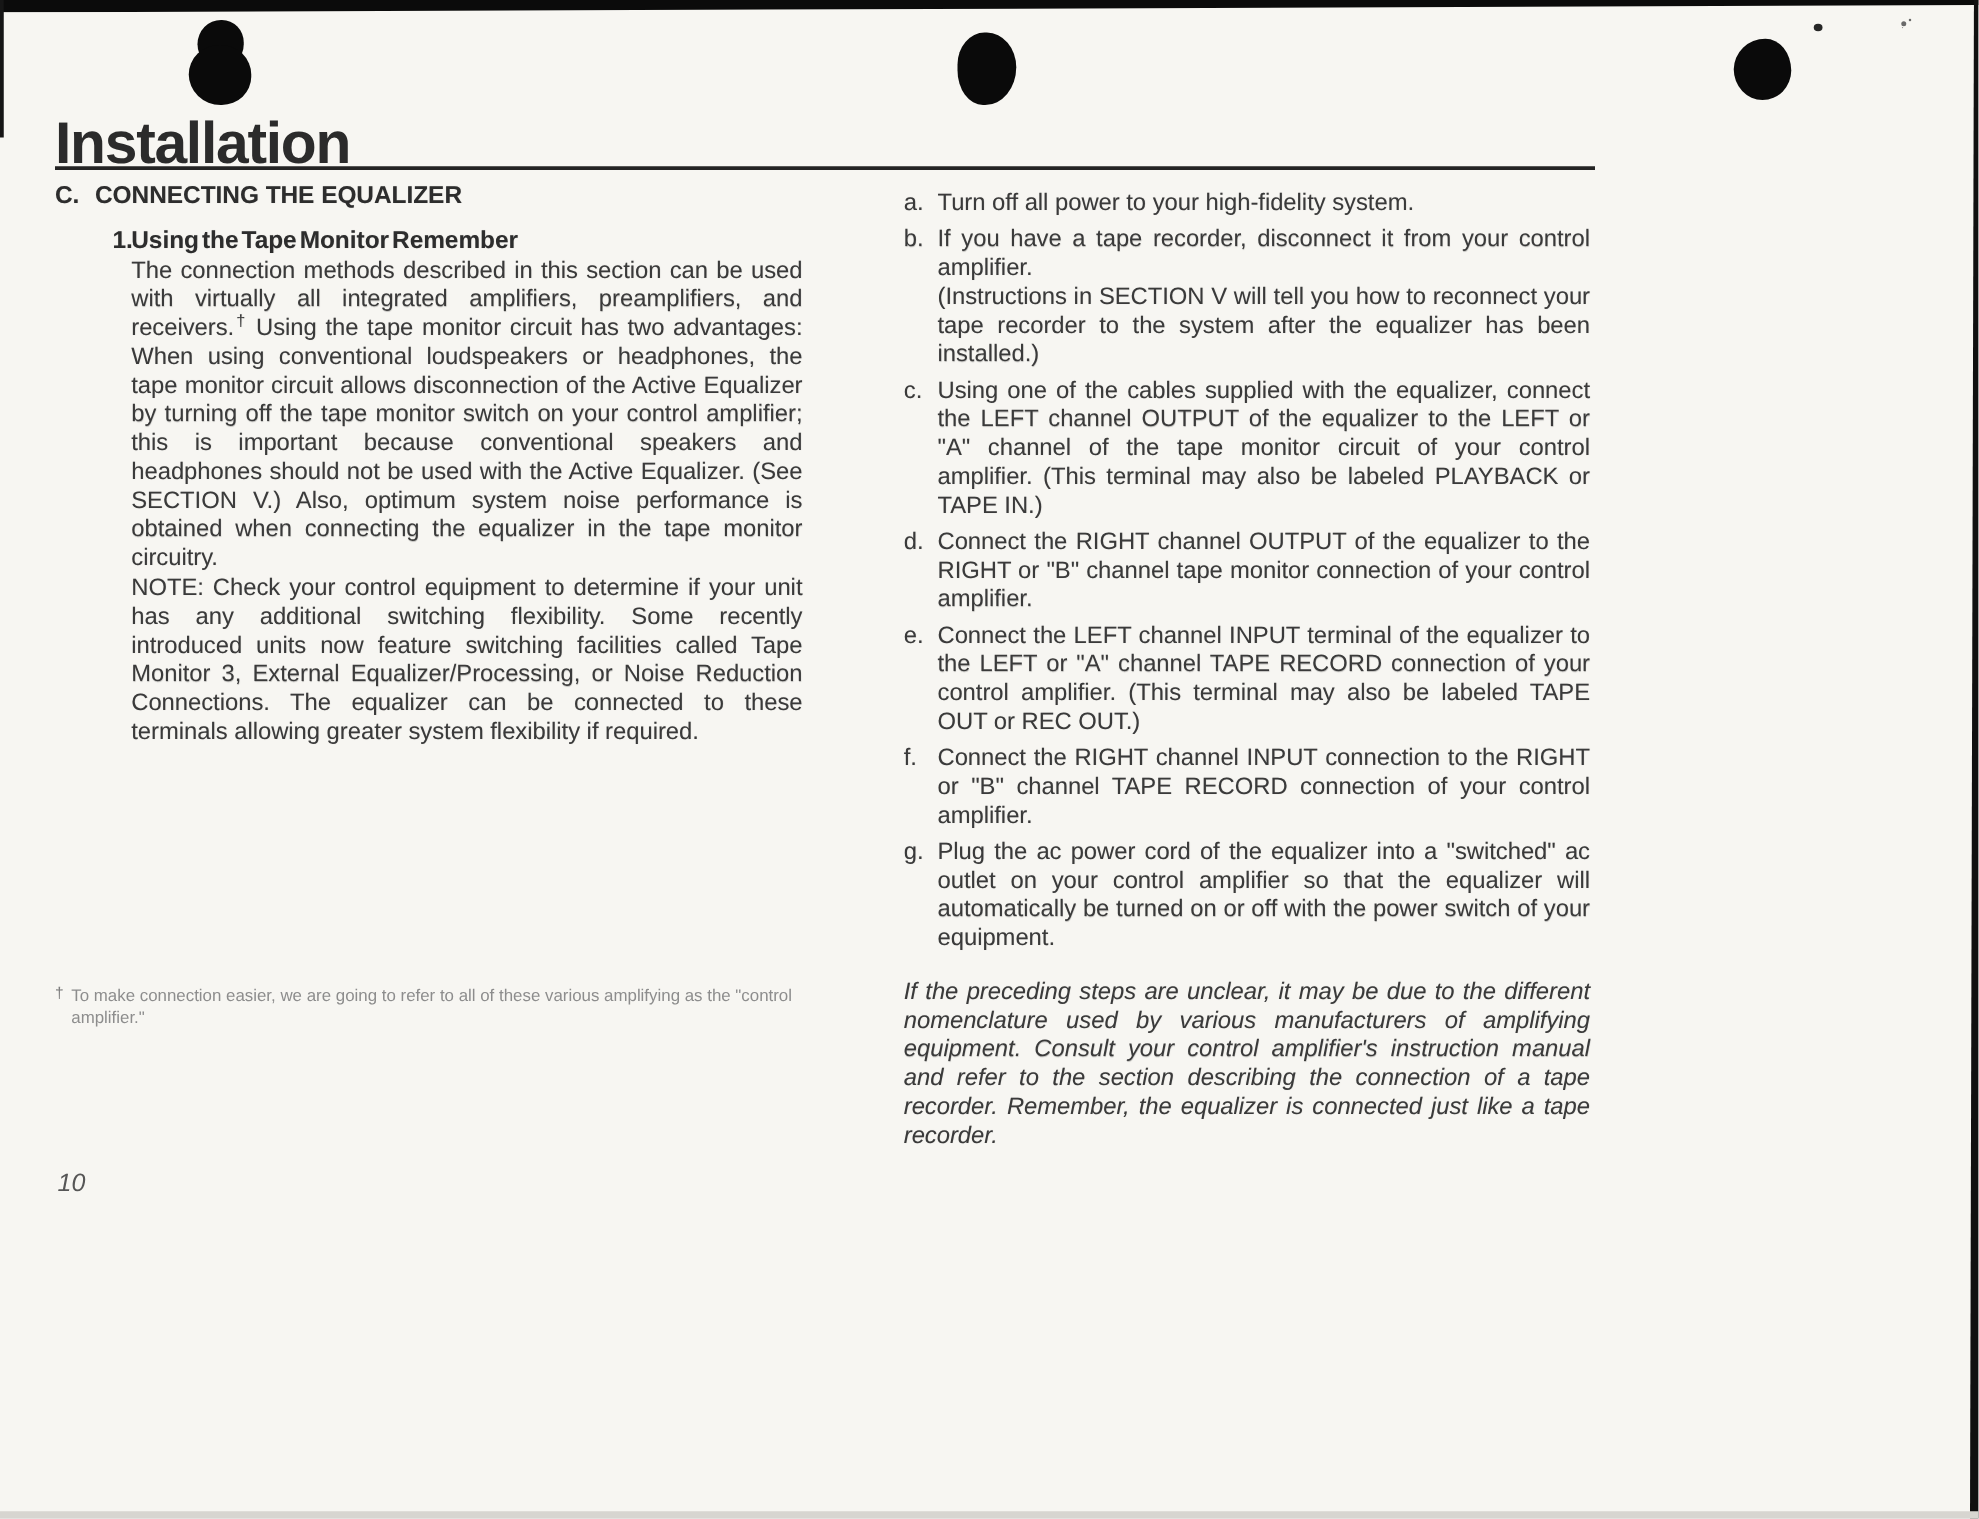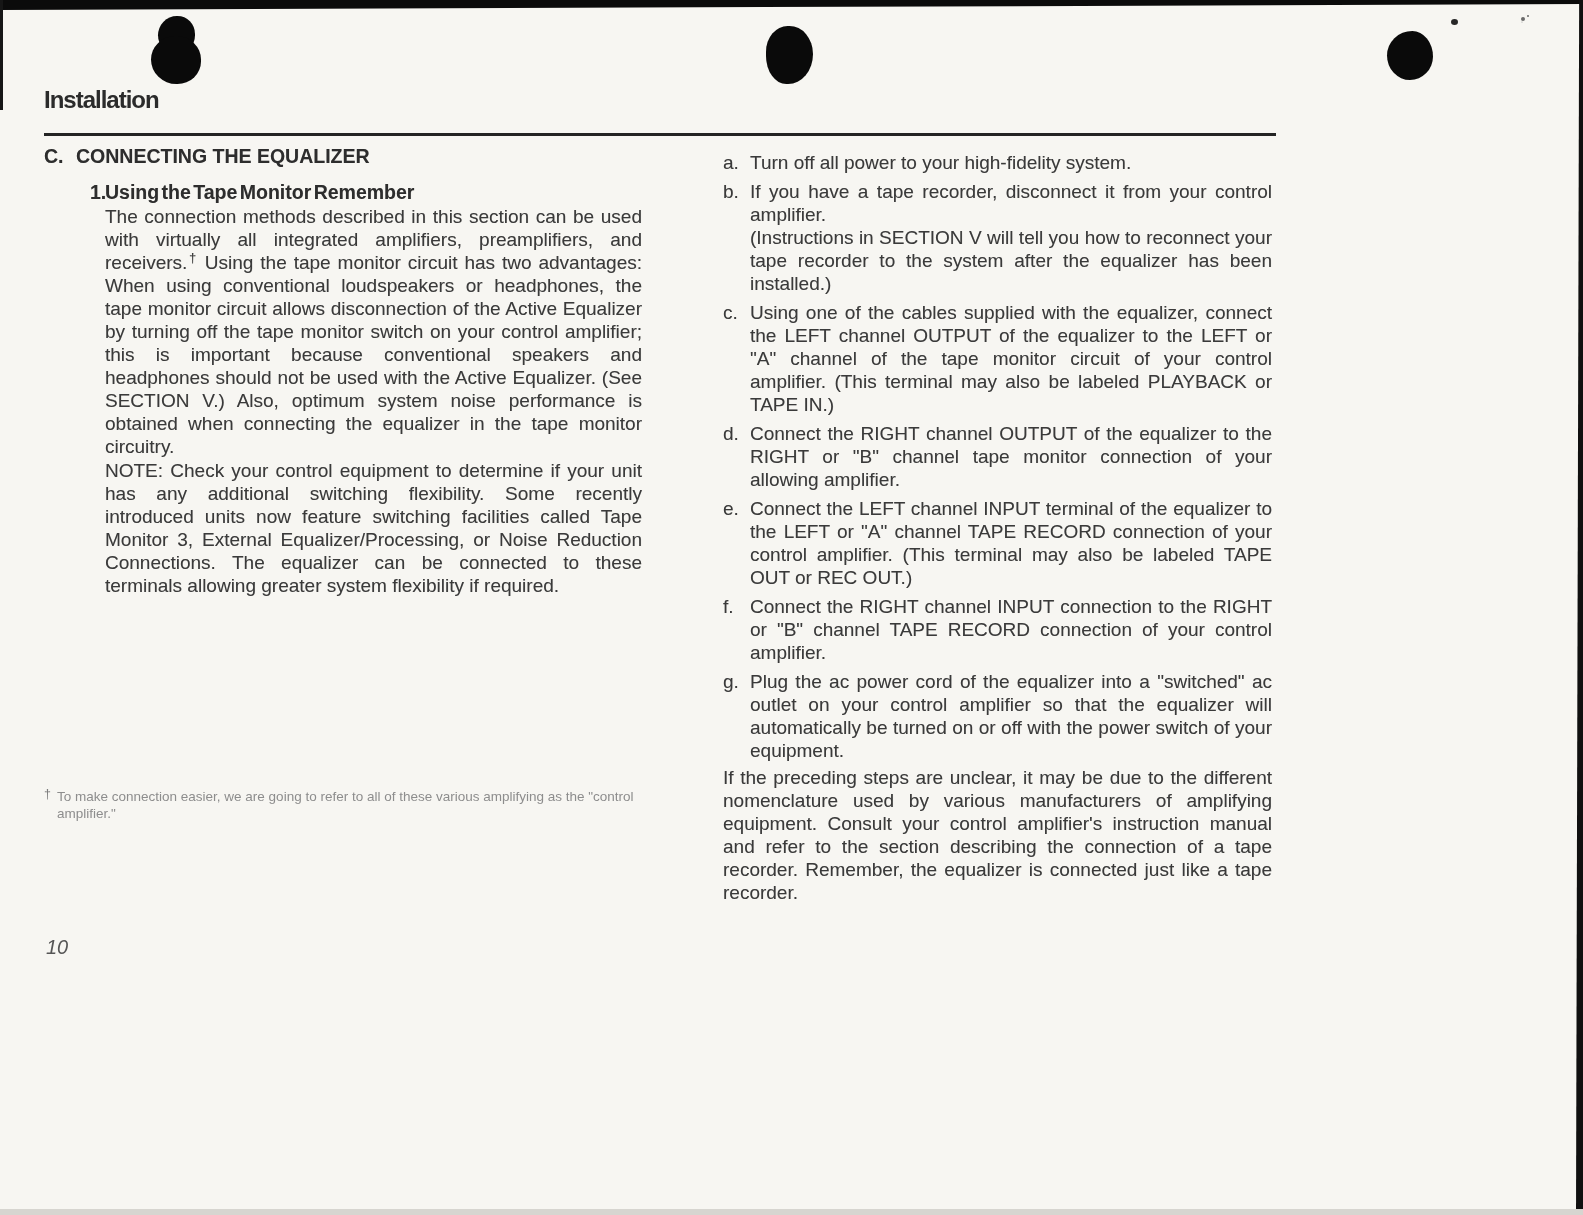--- a/index.html
+++ b/index.html
@@ -23,21 +23,21 @@
   .blob { position:absolute; background:#0a0a0a; }
   .blob-l-top    { left:158px; top:16px;  width:37px; height:38px; border-radius:52% 48% 50% 50%; }
   .blob-l-bottom { left:151px; top:36px;  width:50px; height:48px; border-radius:50% 50% 48% 52%; }
   .blob-center   { left:766px; top:26px;  width:47px; height:58px; border-radius:48% 52% 55% 45% / 46% 50% 54% 50%; }
   .blob-right    { left:1387px; top:31px; width:46px; height:49px; border-radius:55% 45% 50% 50% / 50% 52% 48% 50%; }
   .speck-dot  { position:absolute; left:1451px; top:19px; width:7px; height:6px; border-radius:50%; background:#272727; }
   .speck-mark { position:absolute; left:1521px; top:17px; width:4px; height:4px; border-radius:50%; background:#6a6a6a;
                 box-shadow:5px -3px 0 -1px #6a6a6a, -1px 3px 0 -1.5px #8a8a8a; }
 
   
-  .page-title { position:absolute; left:44px; top:86px; font-size:24px; font-weight:bold;
+  .page-title { position:absolute; left:44px; top:86px; font-size:47px; font-weight:bold;
                 letter-spacing:-1px; color:#2b2b2b; }
   .title-rule { position:absolute; left:44px; top:133px; width:1232px; height:3px; background:#242424; }
 
   
   .col-left  { position:absolute; left:44px;  top:145px; width:598px; }
   .col-right { position:absolute; left:723px; top:145px; width:549px; }
 
   .txt { font-size:19px; line-height:23px; text-align:justify;
          text-shadow:0.2px 0.2px 0.6px rgba(70,70,70,0.30); }
 
@@ -61,21 +61,21 @@
   .footnote-dagger { flex:none; width:13px; font-size:12.5px; margin-top:-2px; color:#7d7d7d; }
 
   .page-number { position:absolute; left:46px; top:936px; font-size:20px; color:#565656;font-style:italic; }
 
   
   .rc-intro { }
   .rc-item  { display:flex; margin-top:6px; }
   .rc-label { flex:none; width:27px; font-size:19px; line-height:23px;
               text-shadow:0.2px 0.2px 0.6px rgba(70,70,70,0.30); }
   .rc-text  { flex:1; white-space:pre-line; }
-  .rc-closing { margin-top:4px; }
+  .rc-closing { margin-top:20px;font-style:italic; }
 </style>
 </head>
 <body>
 
 <div class="page">
 
   <div class="edge-top"></div>
   <div class="edge-right"></div>
   <div class="edge-left-sliver"></div>
   <div class="edge-bottom"></div>
@@ -132,21 +132,21 @@
 (Instructions in SECTION V will tell you how to reconnect your tape recorder to the system after the equalizer has been installed.)</span>
     </div>
 
     <div class="rc-item">
       <span class="rc-label">c.</span>
       <span class="txt rc-text">Using one of the cables supplied with the equalizer, connect the LEFT channel OUTPUT of the equalizer to the LEFT or "A" channel of the tape monitor circuit of your control amplifier. (This terminal may also be labeled PLAYBACK or TAPE IN.)</span>
     </div>
 
     <div class="rc-item">
       <span class="rc-label">d.</span>
-      <span class="txt rc-text">Connect the RIGHT channel OUTPUT of the equalizer to the RIGHT or "B" channel tape monitor connection of your allowing amplifier.</span>
+      <span class="txt rc-text">Connect the RIGHT channel OUTPUT of the equalizer to the RIGHT or "B" channel tape monitor connection of your control amplifier.</span>
     </div>
 
     <div class="rc-item">
       <span class="rc-label">e.</span>
       <span class="txt rc-text">Connect the LEFT channel INPUT terminal of the equalizer to the LEFT or "A" channel TAPE RECORD connection of your control amplifier. (This terminal may also be labeled TAPE OUT or REC OUT.)</span>
     </div>
 
     <div class="rc-item">
       <span class="rc-label">f.</span>
       <span class="txt rc-text">Connect the RIGHT channel INPUT connection to the RIGHT or "B" channel TAPE RECORD connection of your control amplifier.</span>

